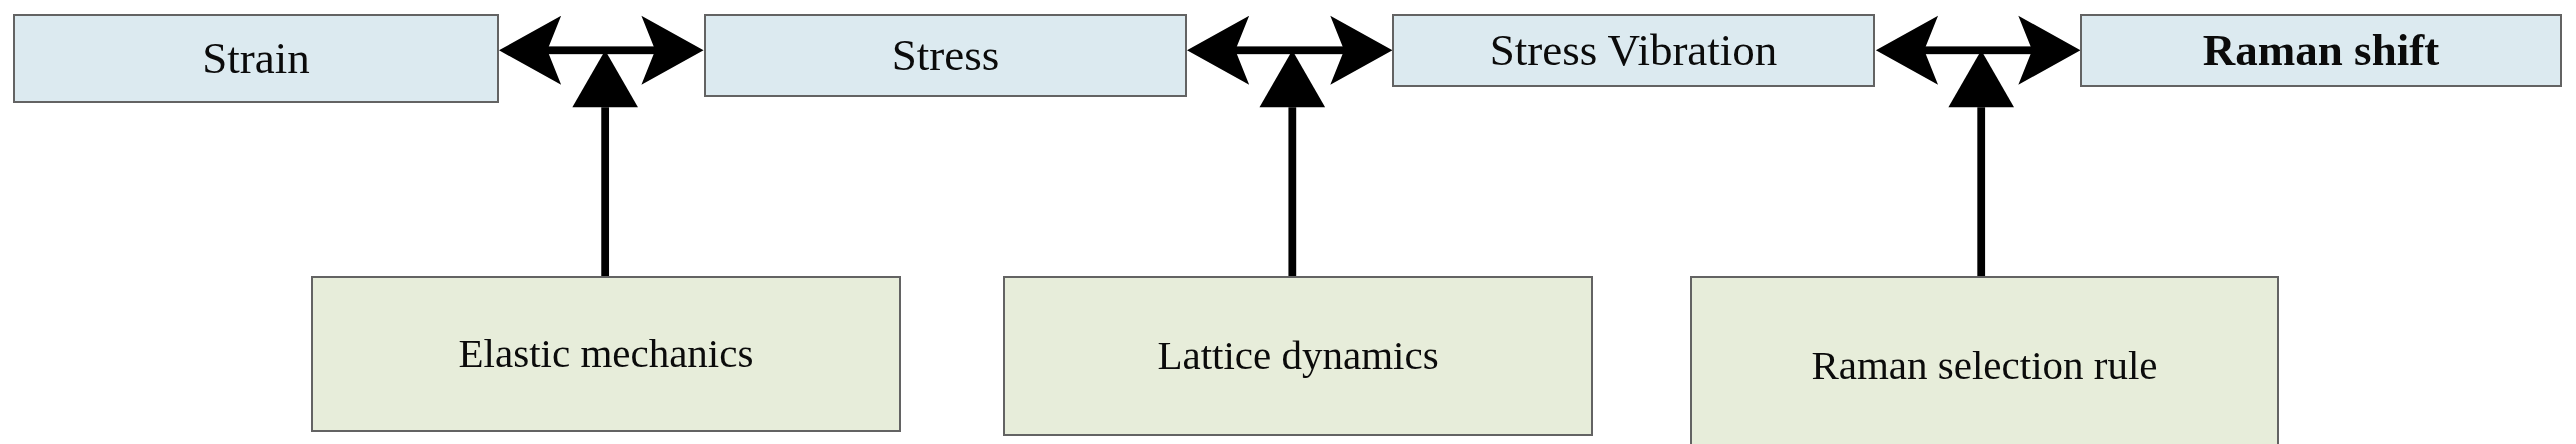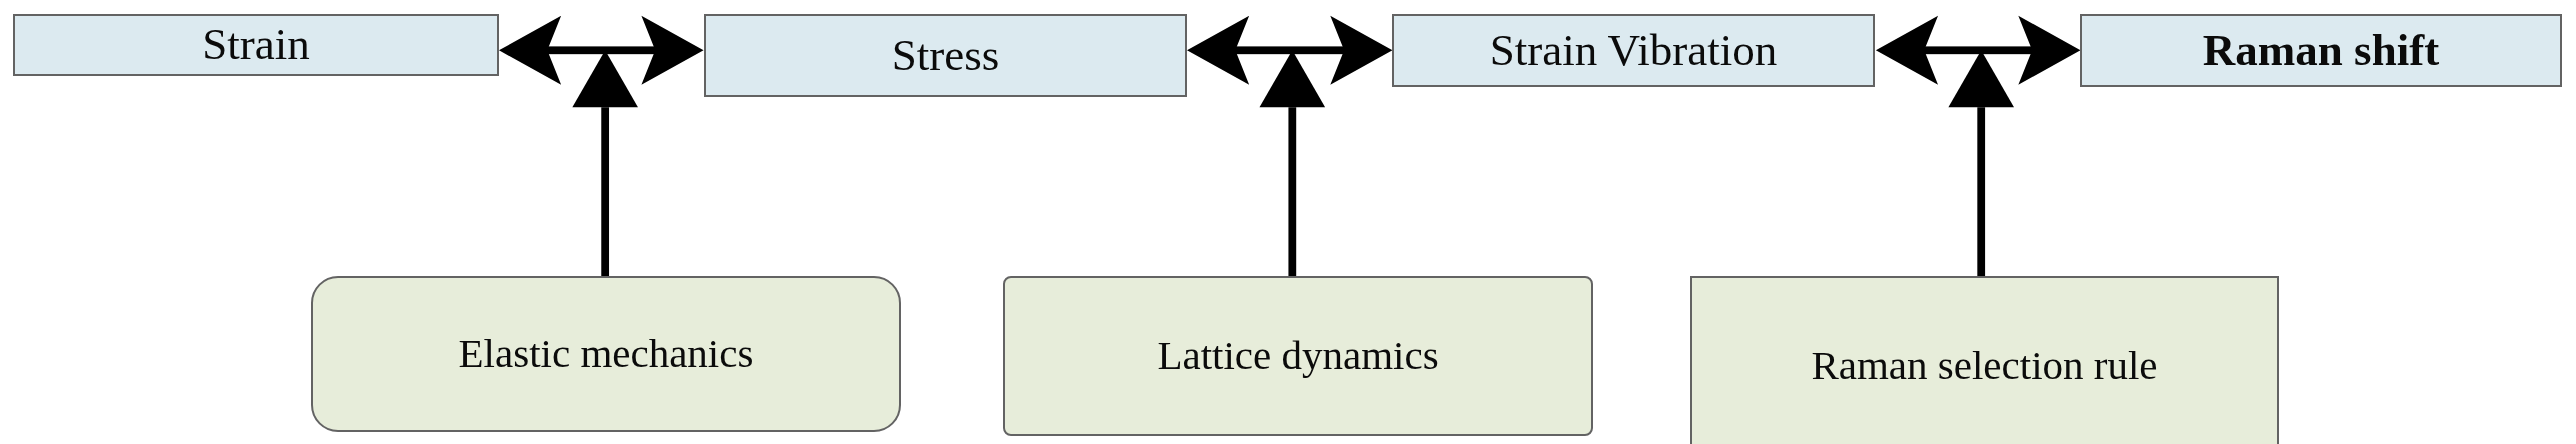--- a/index.html
+++ b/index.html
@@ -68,36 +68,36 @@
         <rect x="696.5" y="124" width="9" height="196" fill="#000000"></rect>
         <polygon points="701,58 663,124 739,124" fill="#000000"></polygon>
         <rect x="1492.5" y="124" width="9" height="196" fill="#000000"></rect>
         <polygon points="1497,58 1459,124 1535,124" fill="#000000"></polygon>
         <rect x="2290.5" y="124" width="9" height="196" fill="#000000"></rect>
         <polygon points="2295,58 2257,124 2333,124" fill="#000000"></polygon>
       </g>
   </svg>
 
   <div id="nodes-layer">
-      <div class="node node-primary" style="left: 13px; top: 14px; width: 486px; height: 62px;">
+      <div class="node node-primary" style="left: 13px; top: 14px; width: 486px; height: 89px;">
         <span>Strain</span>
       </div>
       <div class="node node-primary" style="left: 704px; top: 14px; width: 483px; height: 83px;">
         <span>Stress</span>
       </div>
       <div class="node node-primary" style="left: 1392px; top: 14px; width: 483px; height: 73px;">
-        <span>Strain Vibration</span>
+        <span>Stress Vibration</span>
       </div>
       <div class="node node-primary" style="left: 2080px; top: 14px; width: 482px; height: 73px; font-weight: bold;">
         <span>Raman shift</span>
       </div>
-      <div class="node node-secondary" style="left: 311px; top: 276px; width: 590px; height: 156px; border-radius: 27px;">
+      <div class="node node-secondary" style="left: 311px; top: 276px; width: 590px; height: 156px;">
         <span>Elastic mechanics</span>
       </div>
-      <div class="node node-secondary" style="left: 1003px; top: 276px; width: 590px; height: 160px; border-radius: 8px;">
+      <div class="node node-secondary" style="left: 1003px; top: 276px; width: 590px; height: 160px;">
         <span>Lattice dynamics</span>
       </div>
       <div class="node node-secondary" style="left: 1690px; top: 276px; width: 589px; height: 180px;">
         <span>Raman selection rule</span>
       </div>
     </div>
 
 </div>
 
 

